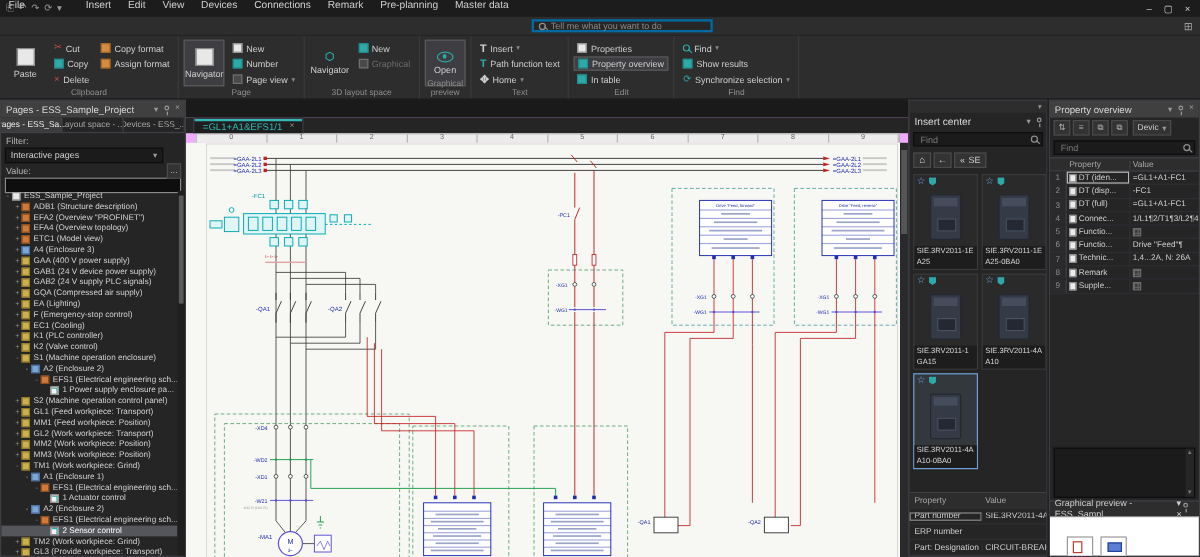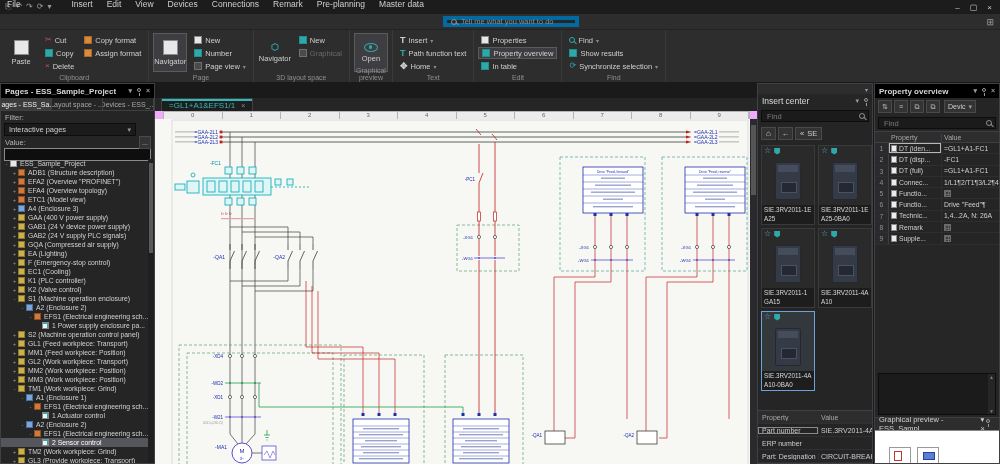--- a/index.html
+++ b/index.html
@@ -9,21 +9,21 @@
   #titlebar{position:absolute;left:0;top:0;width:1000px;height:14px;background:#1c1c1c;color:#bdbdbd;
     display:flex;align-items:center;font-size:8px;}
   #qat{display:flex;gap:4px;padding-left:5px;color:#9a9a9a;font-size:8px;}
   #qat span{cursor:default;}
   #wtitle{position:absolute;left:0;right:0;text-align:center;font-size:8px;color:#bdbdbd;pointer-events:none;}
   #wctrl{margin-left:auto;display:flex;gap:10px;padding-right:8px;color:#cfcfcf;font-size:8px;z-index:2;}
   
   #menubar{position:absolute;left:0;top:14px;width:1000px;height:16px;background:#2d2d2d;display:flex;align-items:center;border-bottom:1px solid #232323;}
   .mitem{font-size:8.5px;color:#cfcfcf;padding:0 7px;height:16px;line-height:16px;cursor:pointer;}
   .mitem.active{color:#ffffff;box-shadow:inset 0 -2px 0 #2fb0b0;margin-top:36px;}
-  #menusearch{margin-left:12px;width:136px;height:11px;background:#262626;border:4px solid #0369a1;
+  #menusearch{margin-left:12px;width:151px;height:11px;background:#262626;border:2px solid #0369a1;
     display:flex;align-items:center;gap:4px;padding:0 4px;color:#8a8a8a;font-size:7.5px;}
   #menubar-right{margin-left:auto;padding-right:6px;color:#9a9a9a;font-size:9px;}
   
   #ribbon{position:absolute;left:0;top:30px;width:1000px;height:53px;background:#2d2d2d;border-bottom:1px solid #1a1a1a;display:flex;}
   .rgroup{position:relative;height:100%;border-right:1px solid #3a3a3a;padding:3px 4px 10px 4px;display:flex;gap:4px;}
   .rlabel{position:absolute;left:0;right:0;bottom:1px;text-align:center;font-size:7px;color:#8f8f8f;}
   .rbig{width:34px;display:flex;flex-direction:column;align-items:center;justify-content:center;gap:2px;
     font-size:7.5px;color:#cfcfcf;cursor:pointer;border:1px solid transparent;}
   .rbig.hl{background:#3e3e42;border-color:#5a5a5a;}
   .rcol{display:flex;flex-direction:column;justify-content:flex-start;gap:1px;padding-top:1px;}
@@ -40,21 +40,21 @@
   .xred{color:#c0504d;font-size:8px;line-height:8px;}
   .tT{color:#2fa8a8;font-weight:bold;font-size:9px;line-height:9px;}
   .eye{width:14px;height:9px;border:1.5px solid #2fa8a8;border-radius:50%;position:relative;}
   .eye::after{content:"";position:absolute;left:4px;top:1.5px;width:3.5px;height:3.5px;border-radius:50%;background:#2fa8a8;}
   .mag{display:inline-block;width:6px;height:6px;border:1.2px solid #8f8f8f;border-radius:50%;position:relative;flex:none;}
   .mag::after{content:"";position:absolute;width:4px;height:1.2px;background:#8f8f8f;transform:rotate(45deg);right:-3px;bottom:-1px;}
   .mag.teal{border-color:#2fa8a8;}.mag.teal::after{background:#2fa8a8;}
   .sync{color:#2fa8a8;font-size:8px;line-height:8px;}
   
   .panel{position:absolute;background:#252526;border:1px solid #3f3f46;color:#cccccc;}
-  .phead{height:14px;display:flex;align-items:center;padding:0 4px;font-size:8px;color:#d6d6d6;background:#000000;font-weight:bold;}
+  .phead{height:14px;display:flex;align-items:center;padding:0 4px;font-size:8px;color:#d6d6d6;background:#404040;}
   .phead .hic{margin-left:auto;display:flex;gap:5px;color:#9a9a9a;font-size:7px;}
   .pin{display:inline-block;width:4px;height:4px;border:1px solid #9a9a9a;border-radius:50%;position:relative;top:1px;}
   .pin::after{content:"";position:absolute;left:1px;top:4px;width:1px;height:3px;background:#9a9a9a;}
   .findrow{margin:2px 3px;height:12px;background:#1b1b1b;border:1px solid #0d0d0d;display:flex;align-items:center;padding:0 3px;}
   .findrow input{flex:1;background:transparent;border:none;outline:none;color:#cccccc;font-size:7.5px;font-family:inherit;min-width:0;}
   .findrow input::placeholder{color:#7a7a7a;}
   
   #pages-panel{left:0;top:83px;width:155px;height:381px;}
   .ptabs{display:flex;height:13px;border-bottom:1px solid #3f3f46;}
   .ptab{flex:1;font-size:7px;color:#a8a8a8;border-right:1px solid #3f3f46;display:flex;align-items:center;justify-content:center;white-space:nowrap;overflow:hidden;cursor:pointer;}

